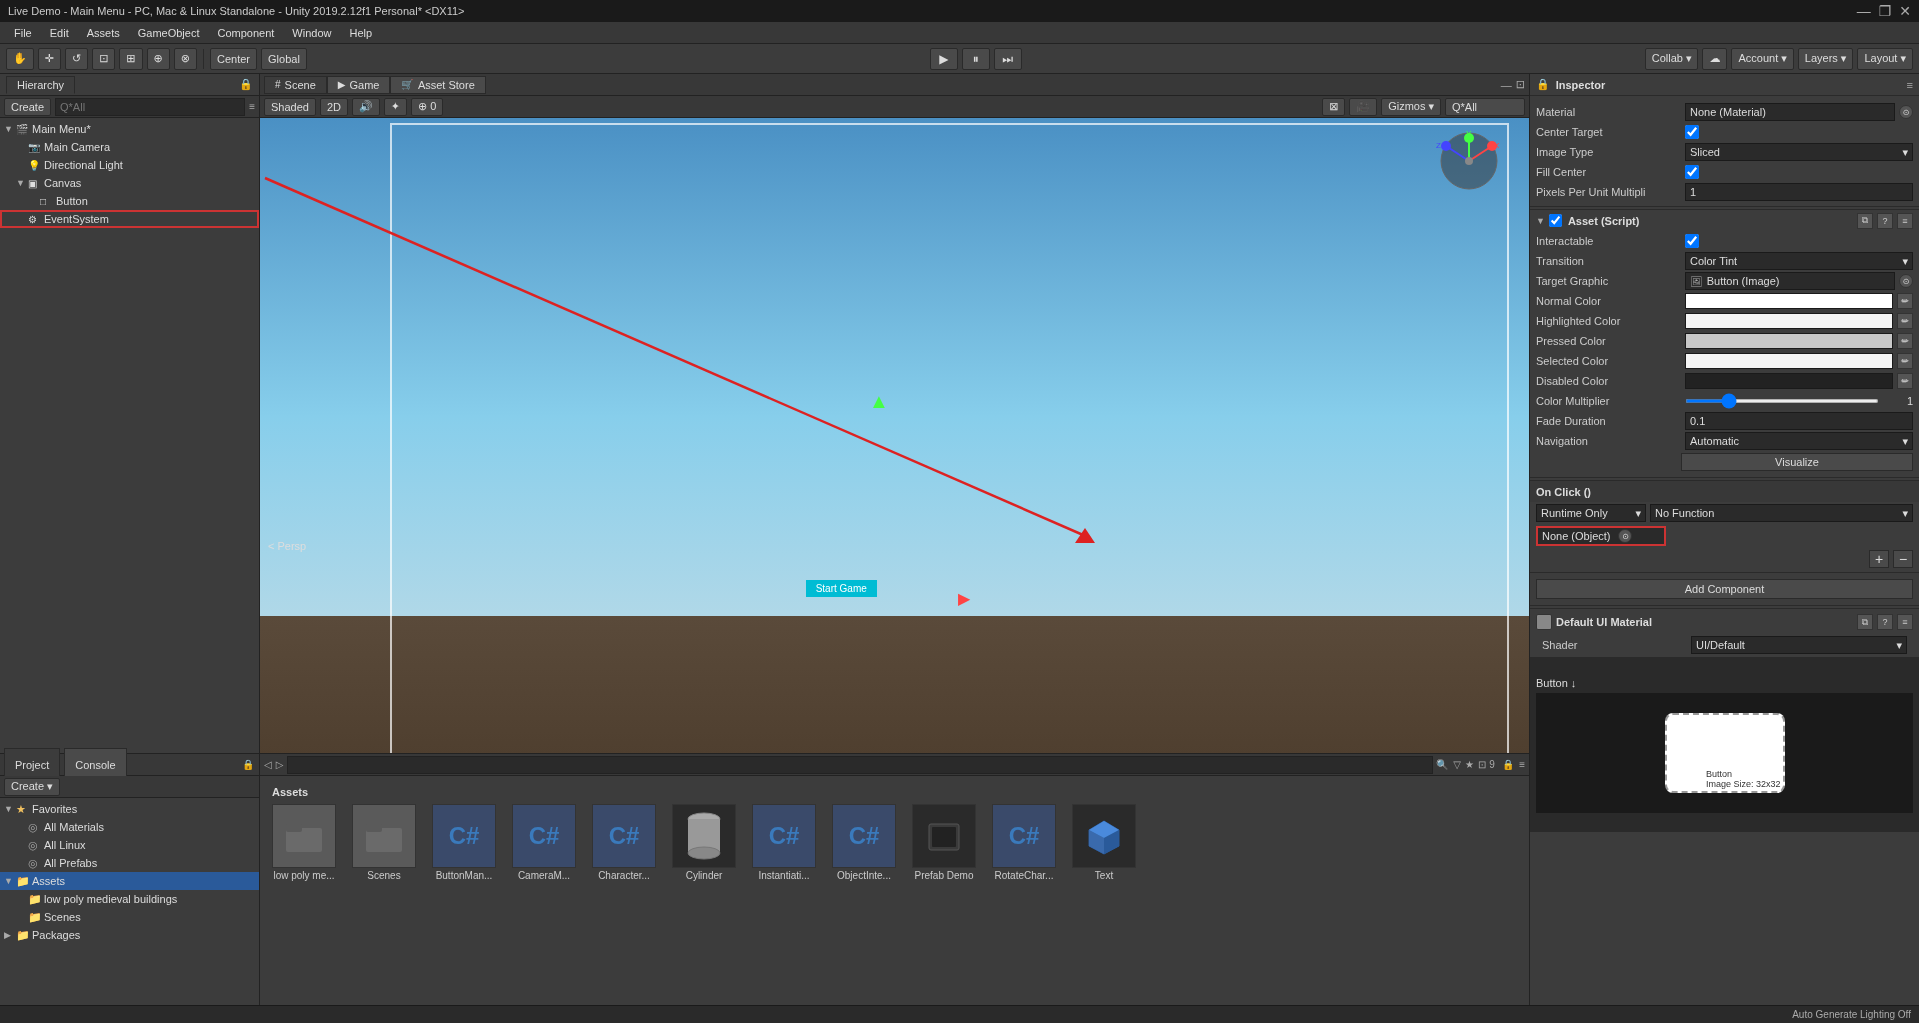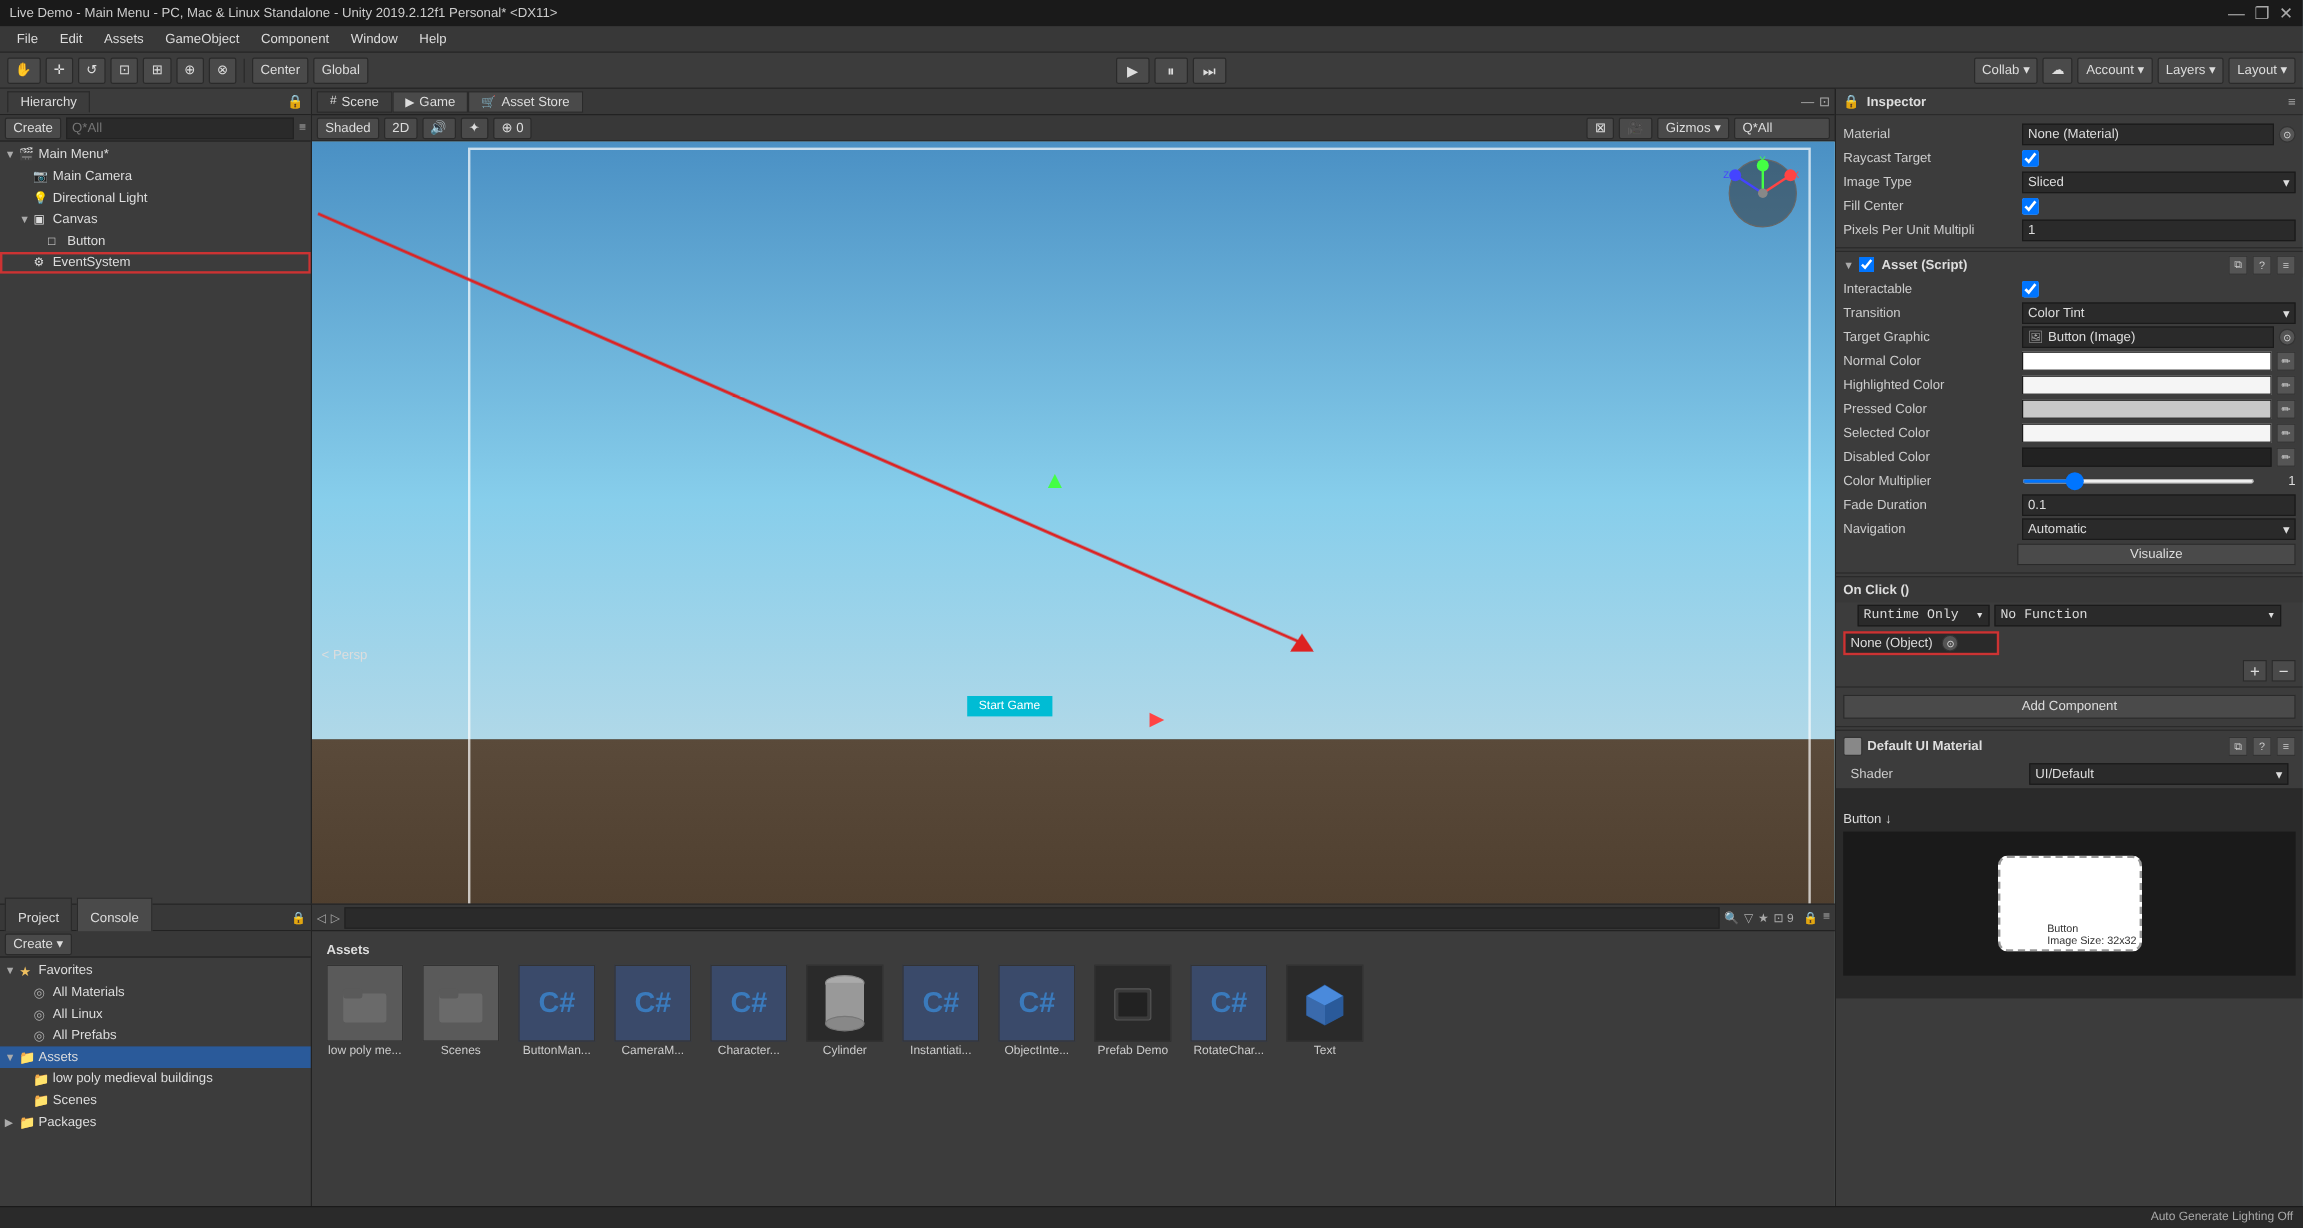--- a/index.html
+++ b/index.html
@@ -452,24 +452,23 @@
       display: flex;
       align-items: center;
       padding: 2px 6px;
       background: #383838;
       border-top: 1px solid #2a2a2a;
       height: 22px;
     }
     .onclick-row {
       display: flex;
       align-items: center;
-      padding: 2px 18px;
-      gap: 4px;
-      height: 22px;
-      font-family: Liberation Mono, monospace;
+      padding: 2px 6px;
+      gap: 4px;
+      height: 22px;
     }
     .runtime-dropdown {
       background: #2a2a2a;
       border: 1px solid #1a1a1a;
       color: #ddd;
       padding: 1px 4px;
       font-size: 11px;
       height: 18px;
       width: 110px;
       display: flex;
@@ -959,21 +958,21 @@
       
       <div class="inspector-section">
         <div class="inspector-row">
           <span class="inspector-label">Material</span>
           <div class="inspector-value">
             <div class="inspector-field" style="display:flex;align-items:center;">None (Material)</div>
             <div class="circle-btn">⊙</div>
           </div>
         </div>
         <div class="inspector-row">
-          <span class="inspector-label">Raycast Target</span>
+          <span class="inspector-label">Center Target</span>
           <div class="inspector-value">
             <input type="checkbox" class="inspector-checkbox" checked="" style="">
           </div>
         </div>
         <div class="inspector-row">
           <span class="inspector-label">Image Type</span>
           <div class="inspector-value">
             <div class="inspector-dropdown">
               <span>Sliced</span>
               <span>▾</span>

